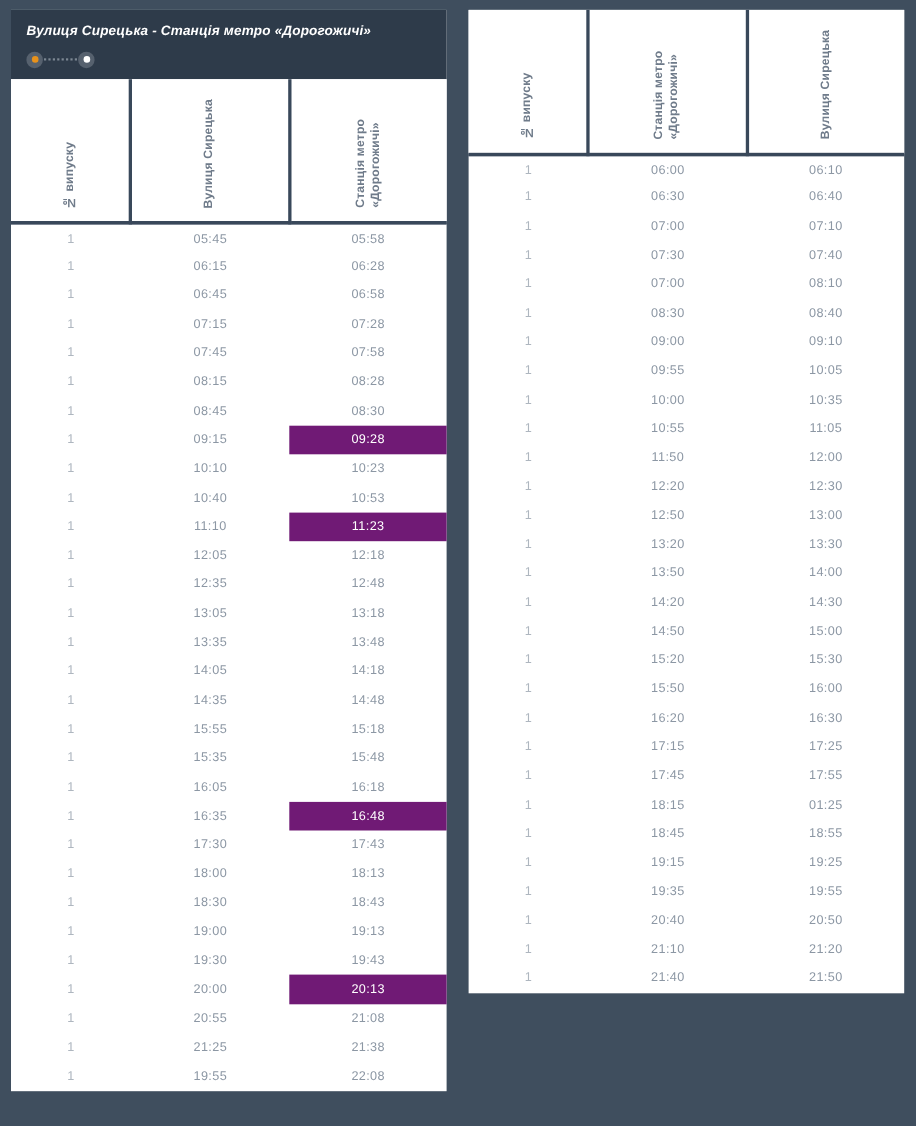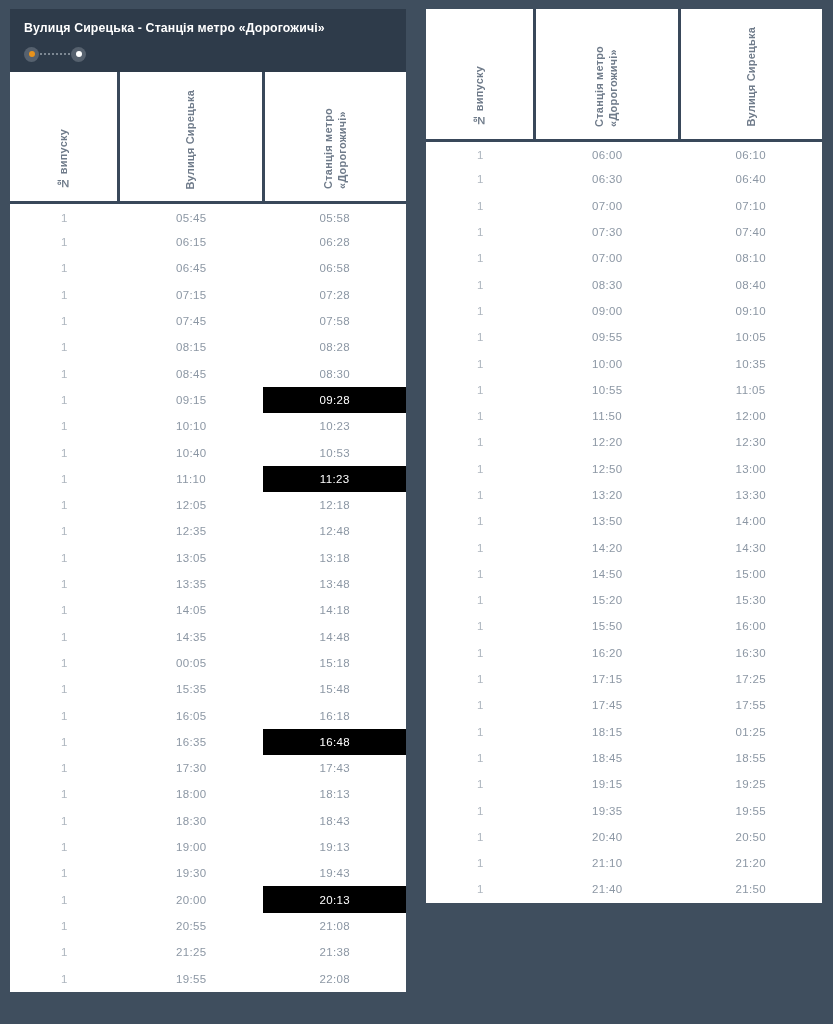--- a/index.html
+++ b/index.html
@@ -36,20 +36,21 @@
     background: #2e3b4a;
     padding: 12px 14px 10px 14px;
   }
   .panel-title {
     color: #ffffff;
     font-size: 12.3px;
     font-weight: bold;
     letter-spacing: .15px;
     line-height: 1.2;
     white-space: nowrap;
+    font-style: italic;
   }
 
   .dir-indicator {
     margin-top: 11px;
     display: flex;
     align-items: center;
     width: 62px;
   }
   .dir-node {
     width: 15px;
@@ -109,21 +110,21 @@
     vertical-align: middle;
     font-size: 11.5px;
     color: #8c97a4;
     letter-spacing: .35px;
     border: none;
     padding: 0;
   }
   table.sched tbody tr:first-child td { padding-top: 3px; }
   table.sched tbody td.run { color: #aeb6bf; }
   table.sched tbody td.hl {
-    background: #000000;
+    background: #701a75;
     color: #ffffff;
   }
 </style>
 </head>
 <body>
 
 <div class="page">
 
 <div class="panel">
       <div class="panel-head">
@@ -239,21 +240,21 @@
             <td>14:05</td>
             <td>14:18</td>
           </tr>
           <tr>
             <td class="run">1</td>
             <td>14:35</td>
             <td>14:48</td>
           </tr>
           <tr>
             <td class="run">1</td>
-            <td>00:05</td>
+            <td>15:55</td>
             <td>15:18</td>
           </tr>
           <tr>
             <td class="run">1</td>
             <td>15:35</td>
             <td>15:48</td>
           </tr>
           <tr>
             <td class="run">1</td>
             <td>16:05</td>

